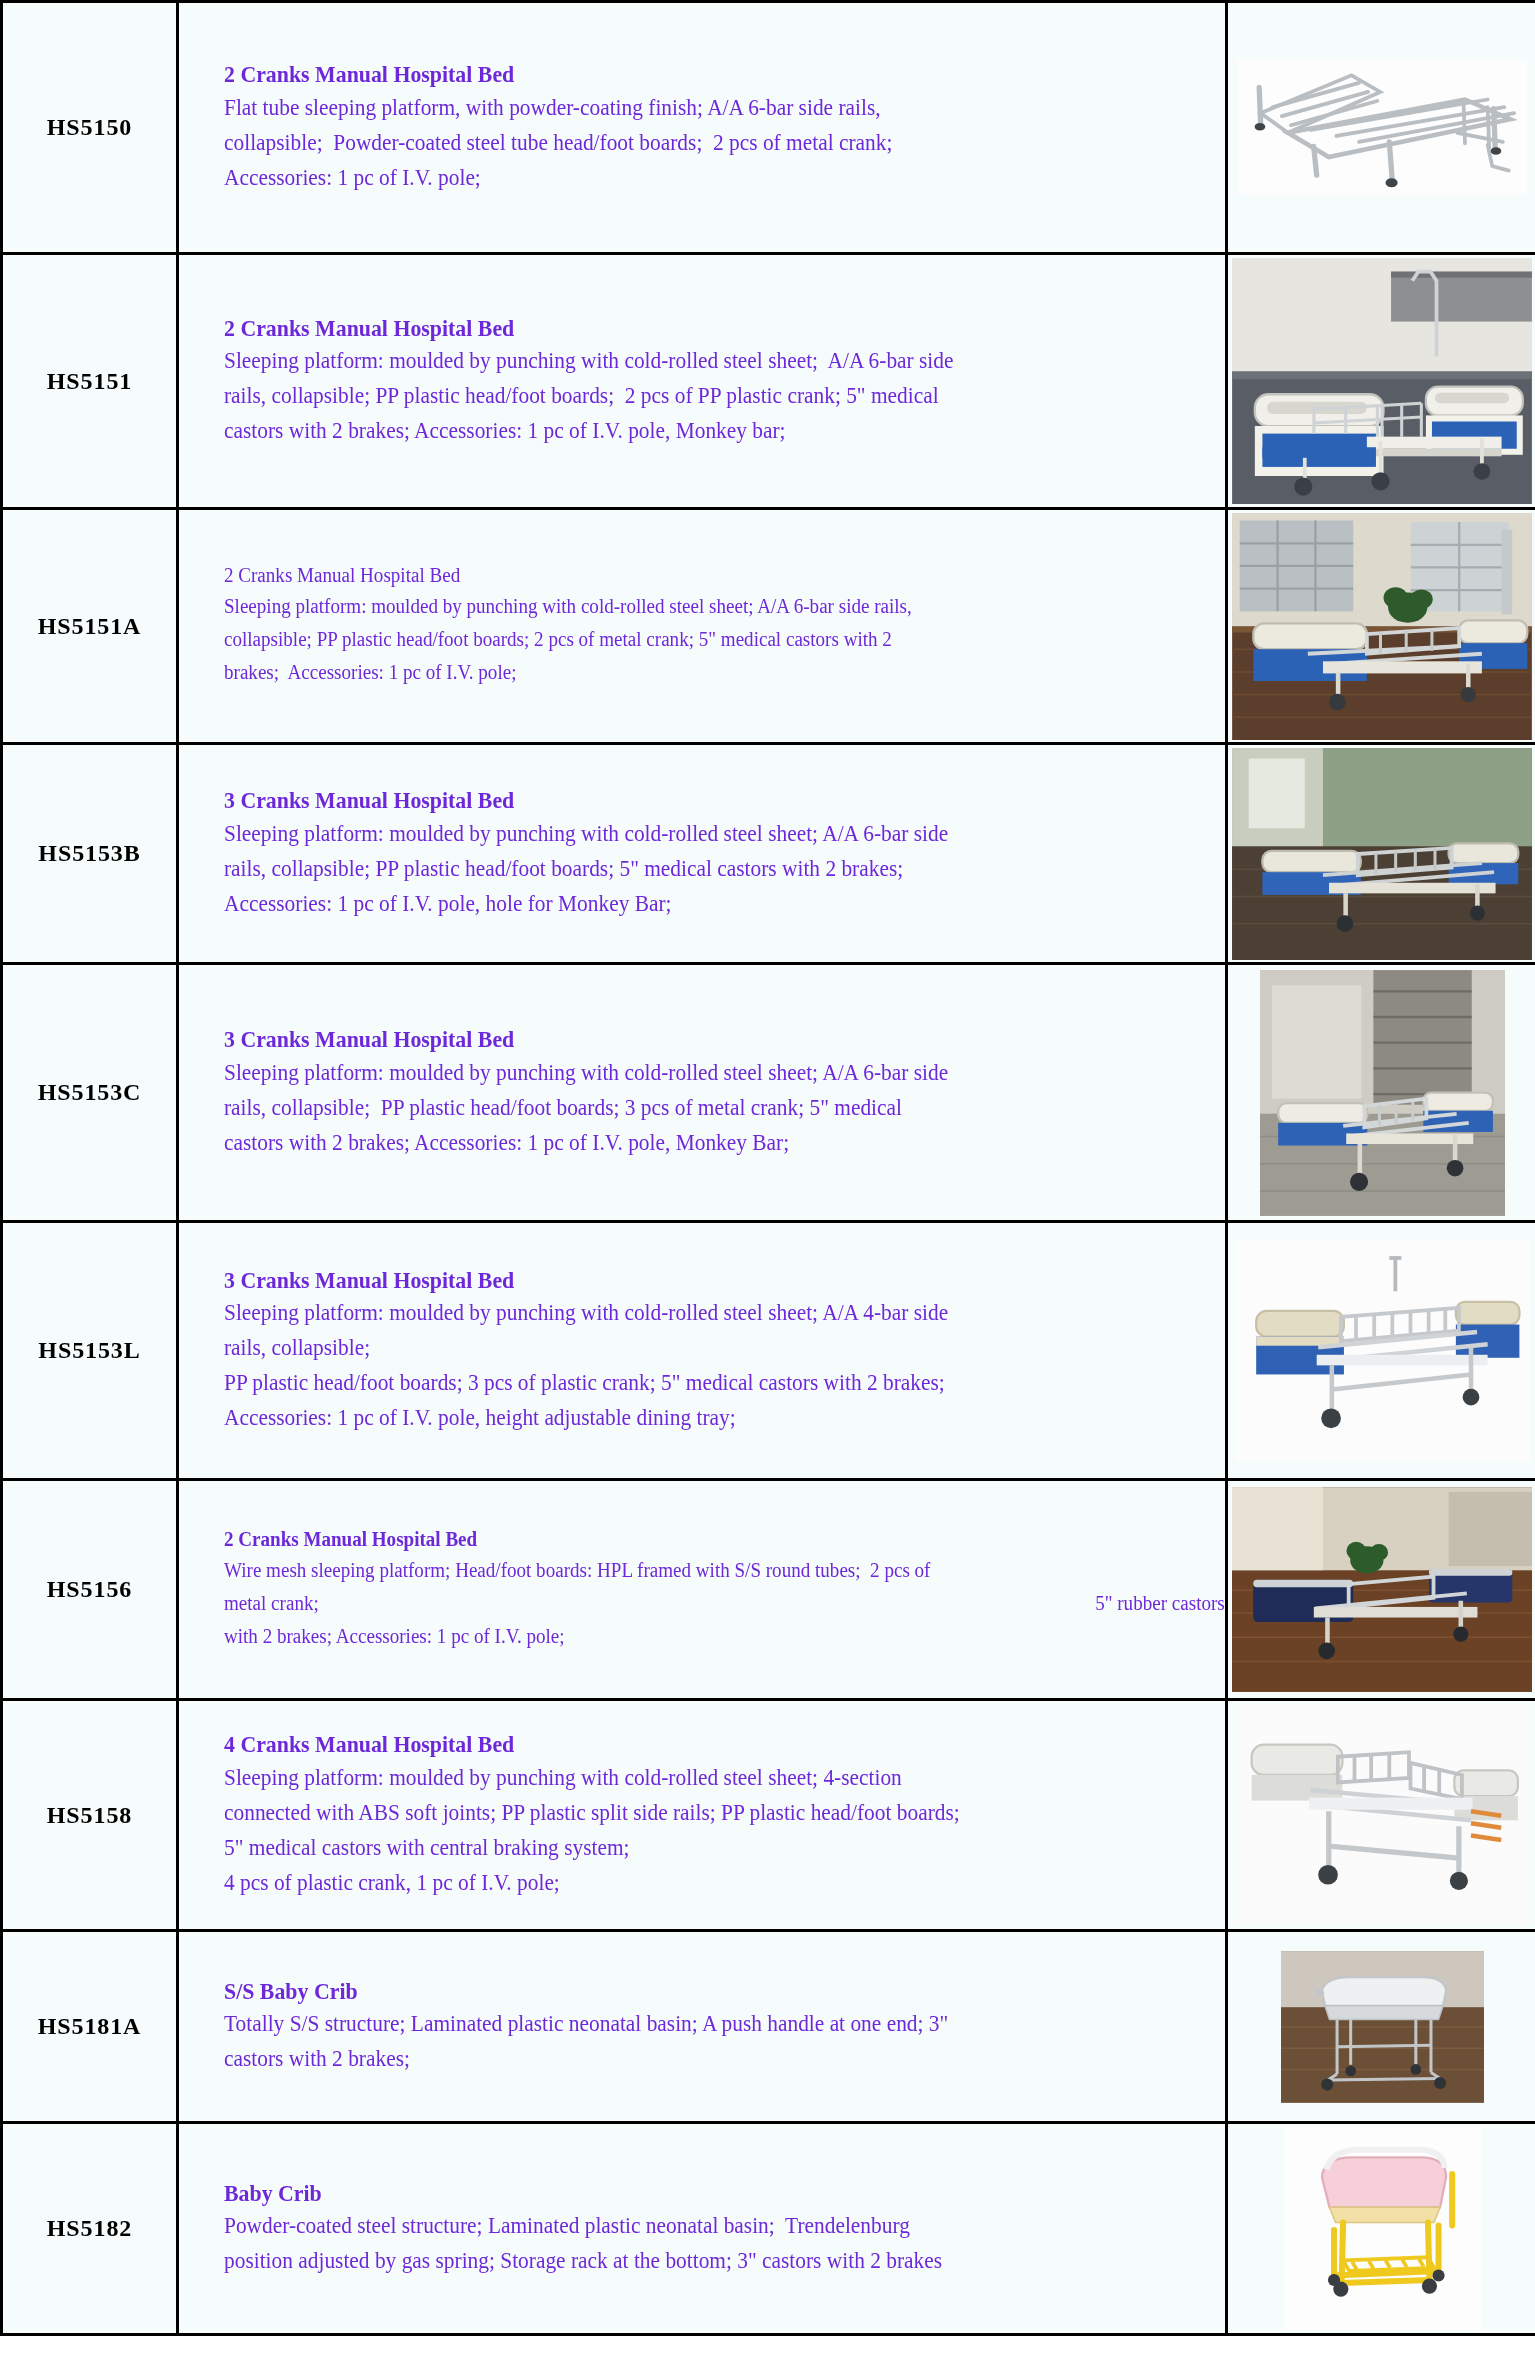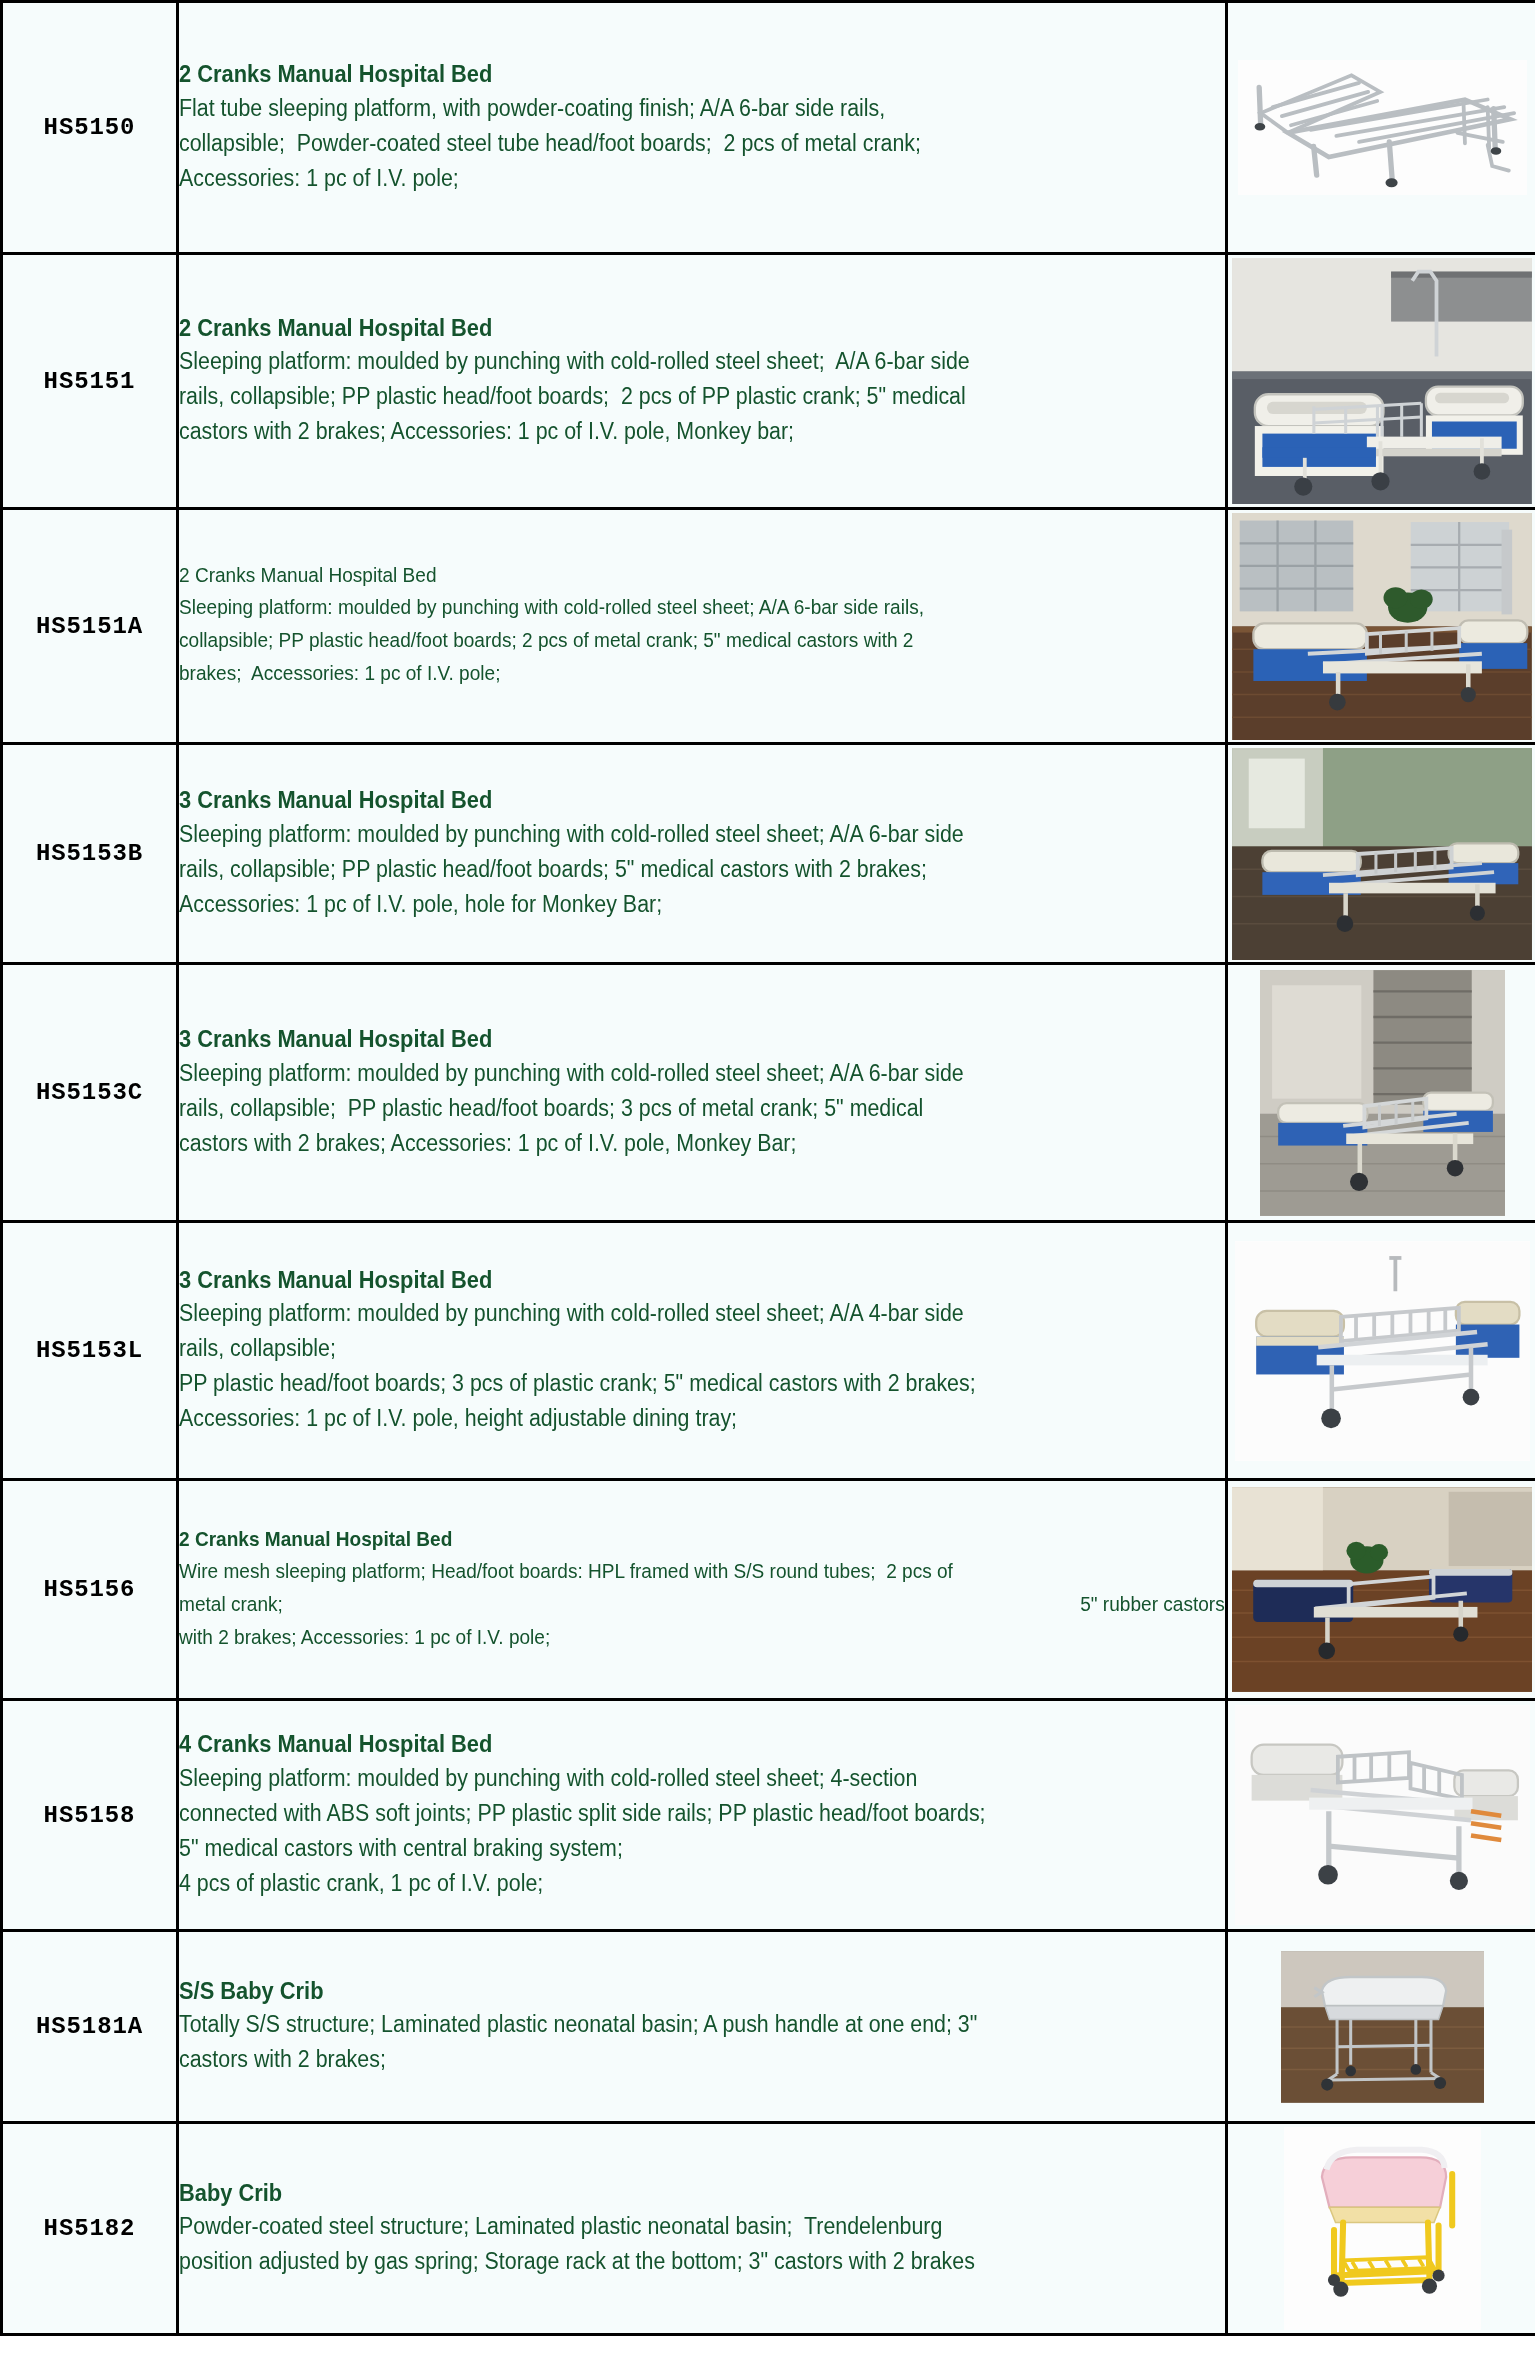--- a/index.html
+++ b/index.html
@@ -32,35 +32,36 @@
   }
   col.c-code  { width: 176px; }
   col.c-desc  { width: 1049px; }
   col.c-photo { width: 311px; }
 
   td.code-cell {
     text-align: center;
     vertical-align: middle;
   }
   .code-text {
-    font-family: Liberation Mono, monospace;
+    font-family: Liberation Serif, serif;
     font-weight: bold;
     font-size: 24px;
     letter-spacing: 0.9px;
     color: #000000;
     white-space: nowrap;
   }
 
   td.desc-cell {
     vertical-align: top;
     padding: 10.6px 13.6px 10.6px 12px;
   }
   .desc-block {
-    font-family: Liberation Sans, sans-serif;
-    color: #14532d;
+    font-family: Liberation Serif, serif;
+    color: #6d28d9;
+    padding-left: 45px;
   }
   .desc-title {
     font-weight: bold;
     font-size: 23.5px;
     line-height: 1.28;
     margin: 0 0 1.5px 0;
     white-space: nowrap;
     transform: scaleX(0.93);
     transform-origin: left top;
   }

